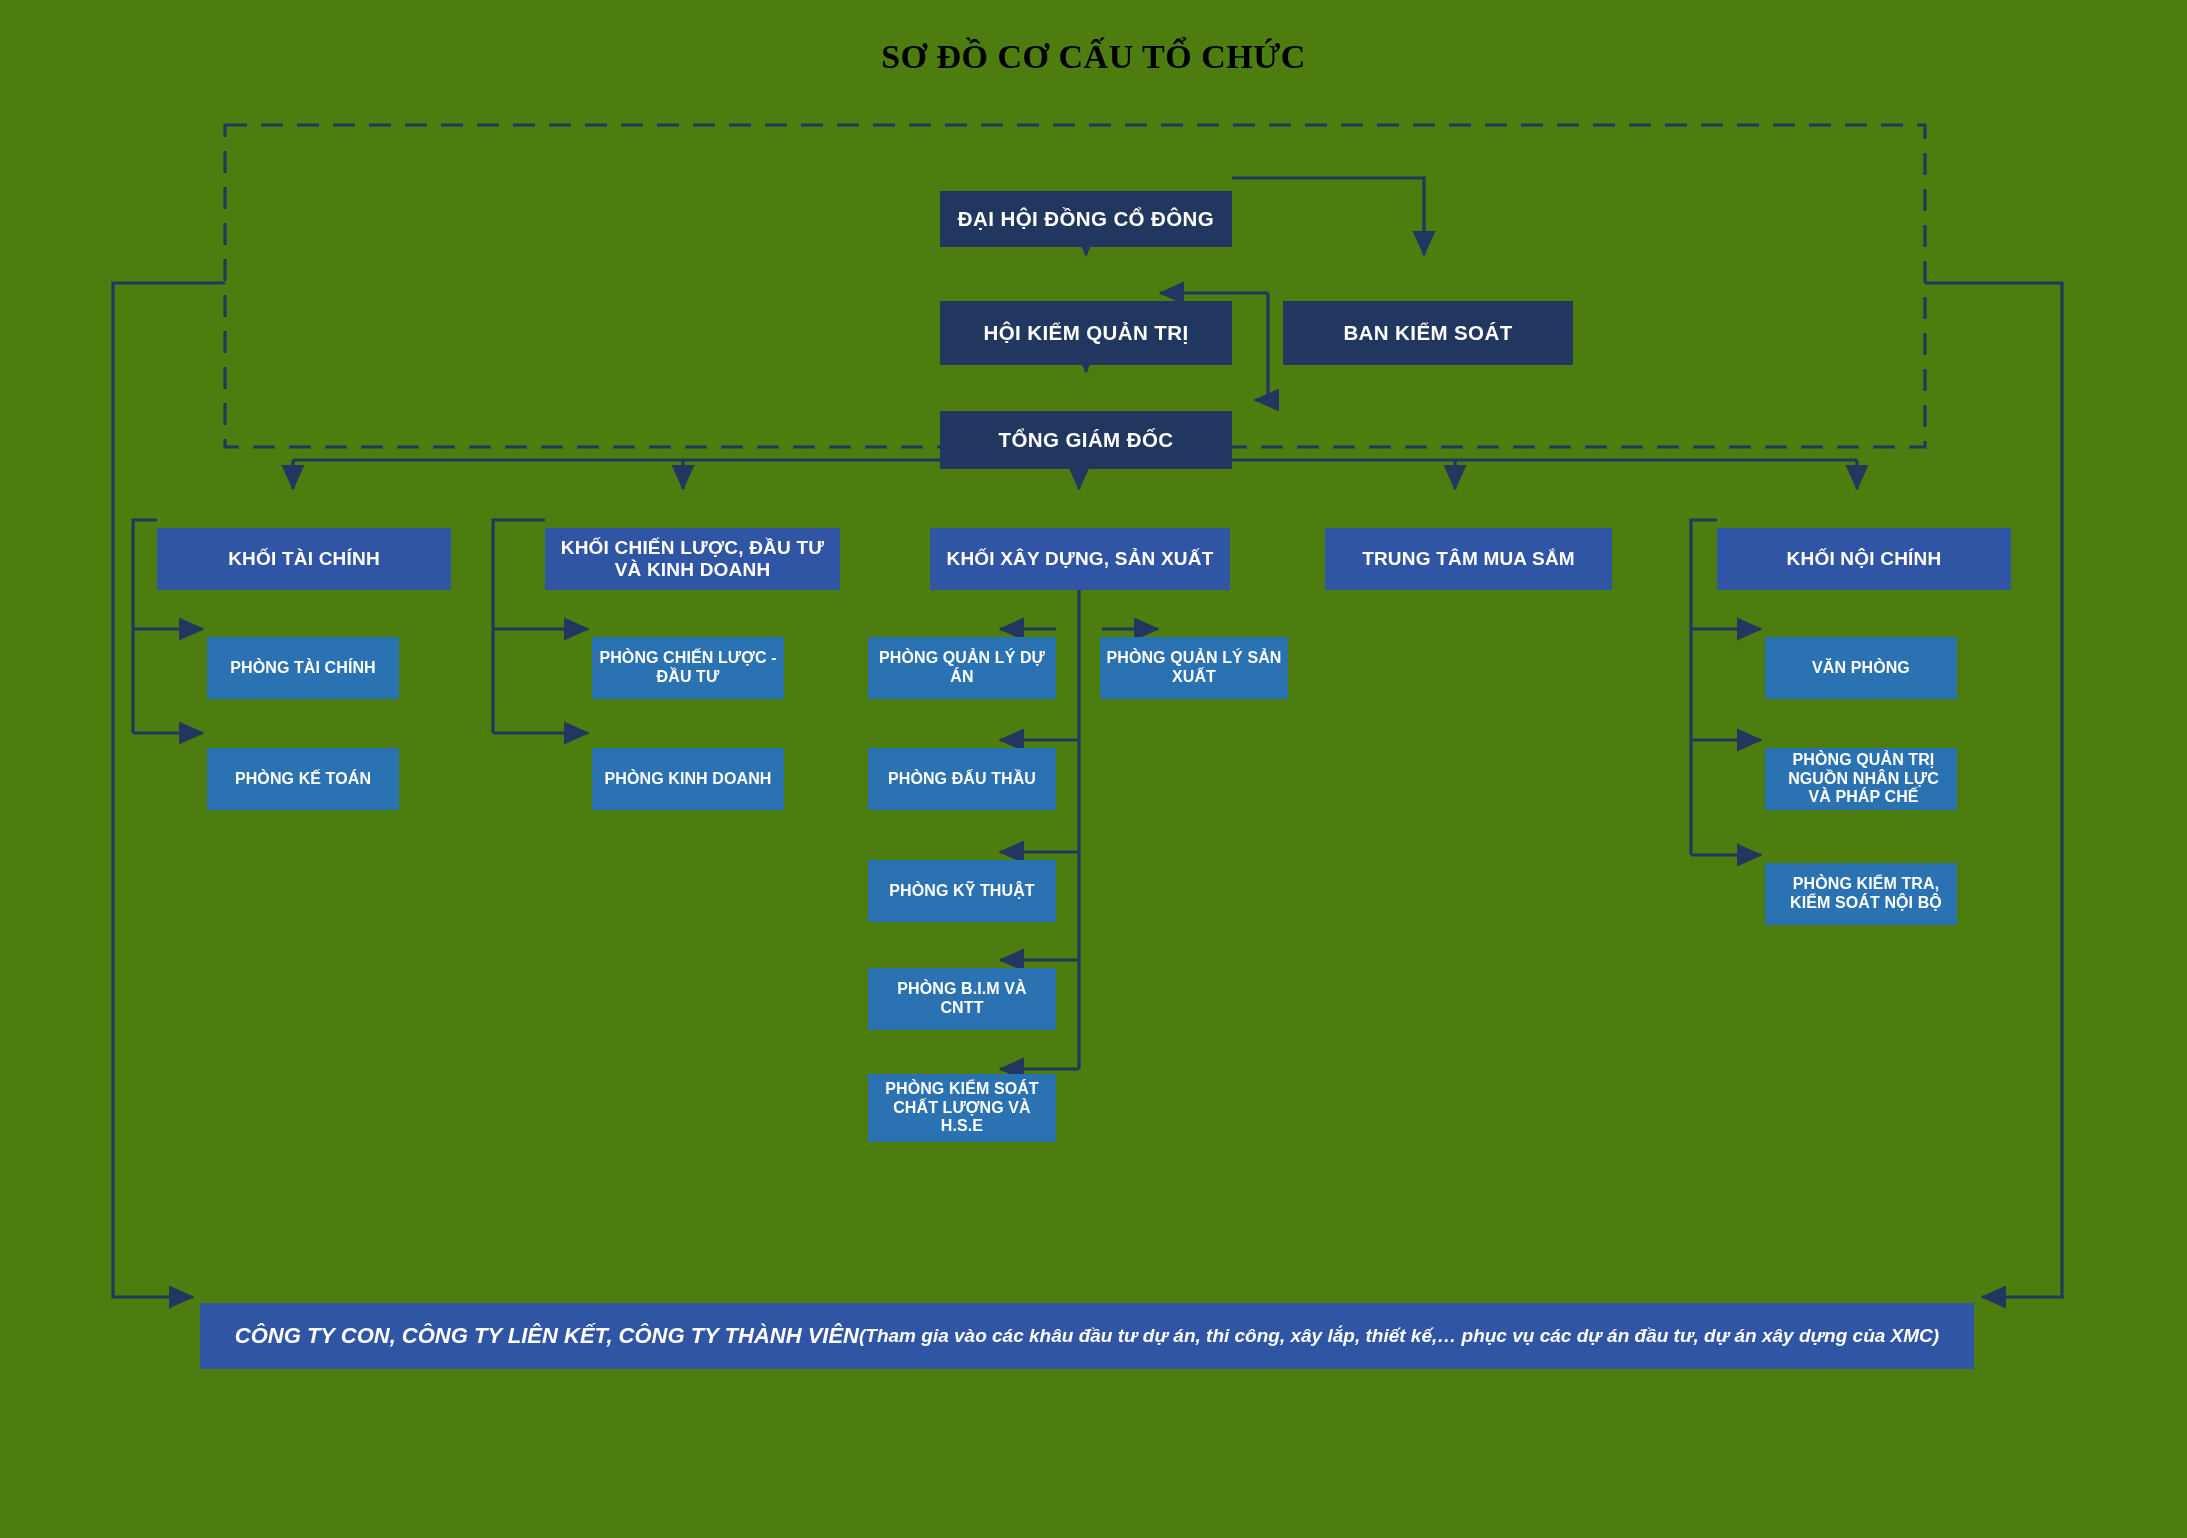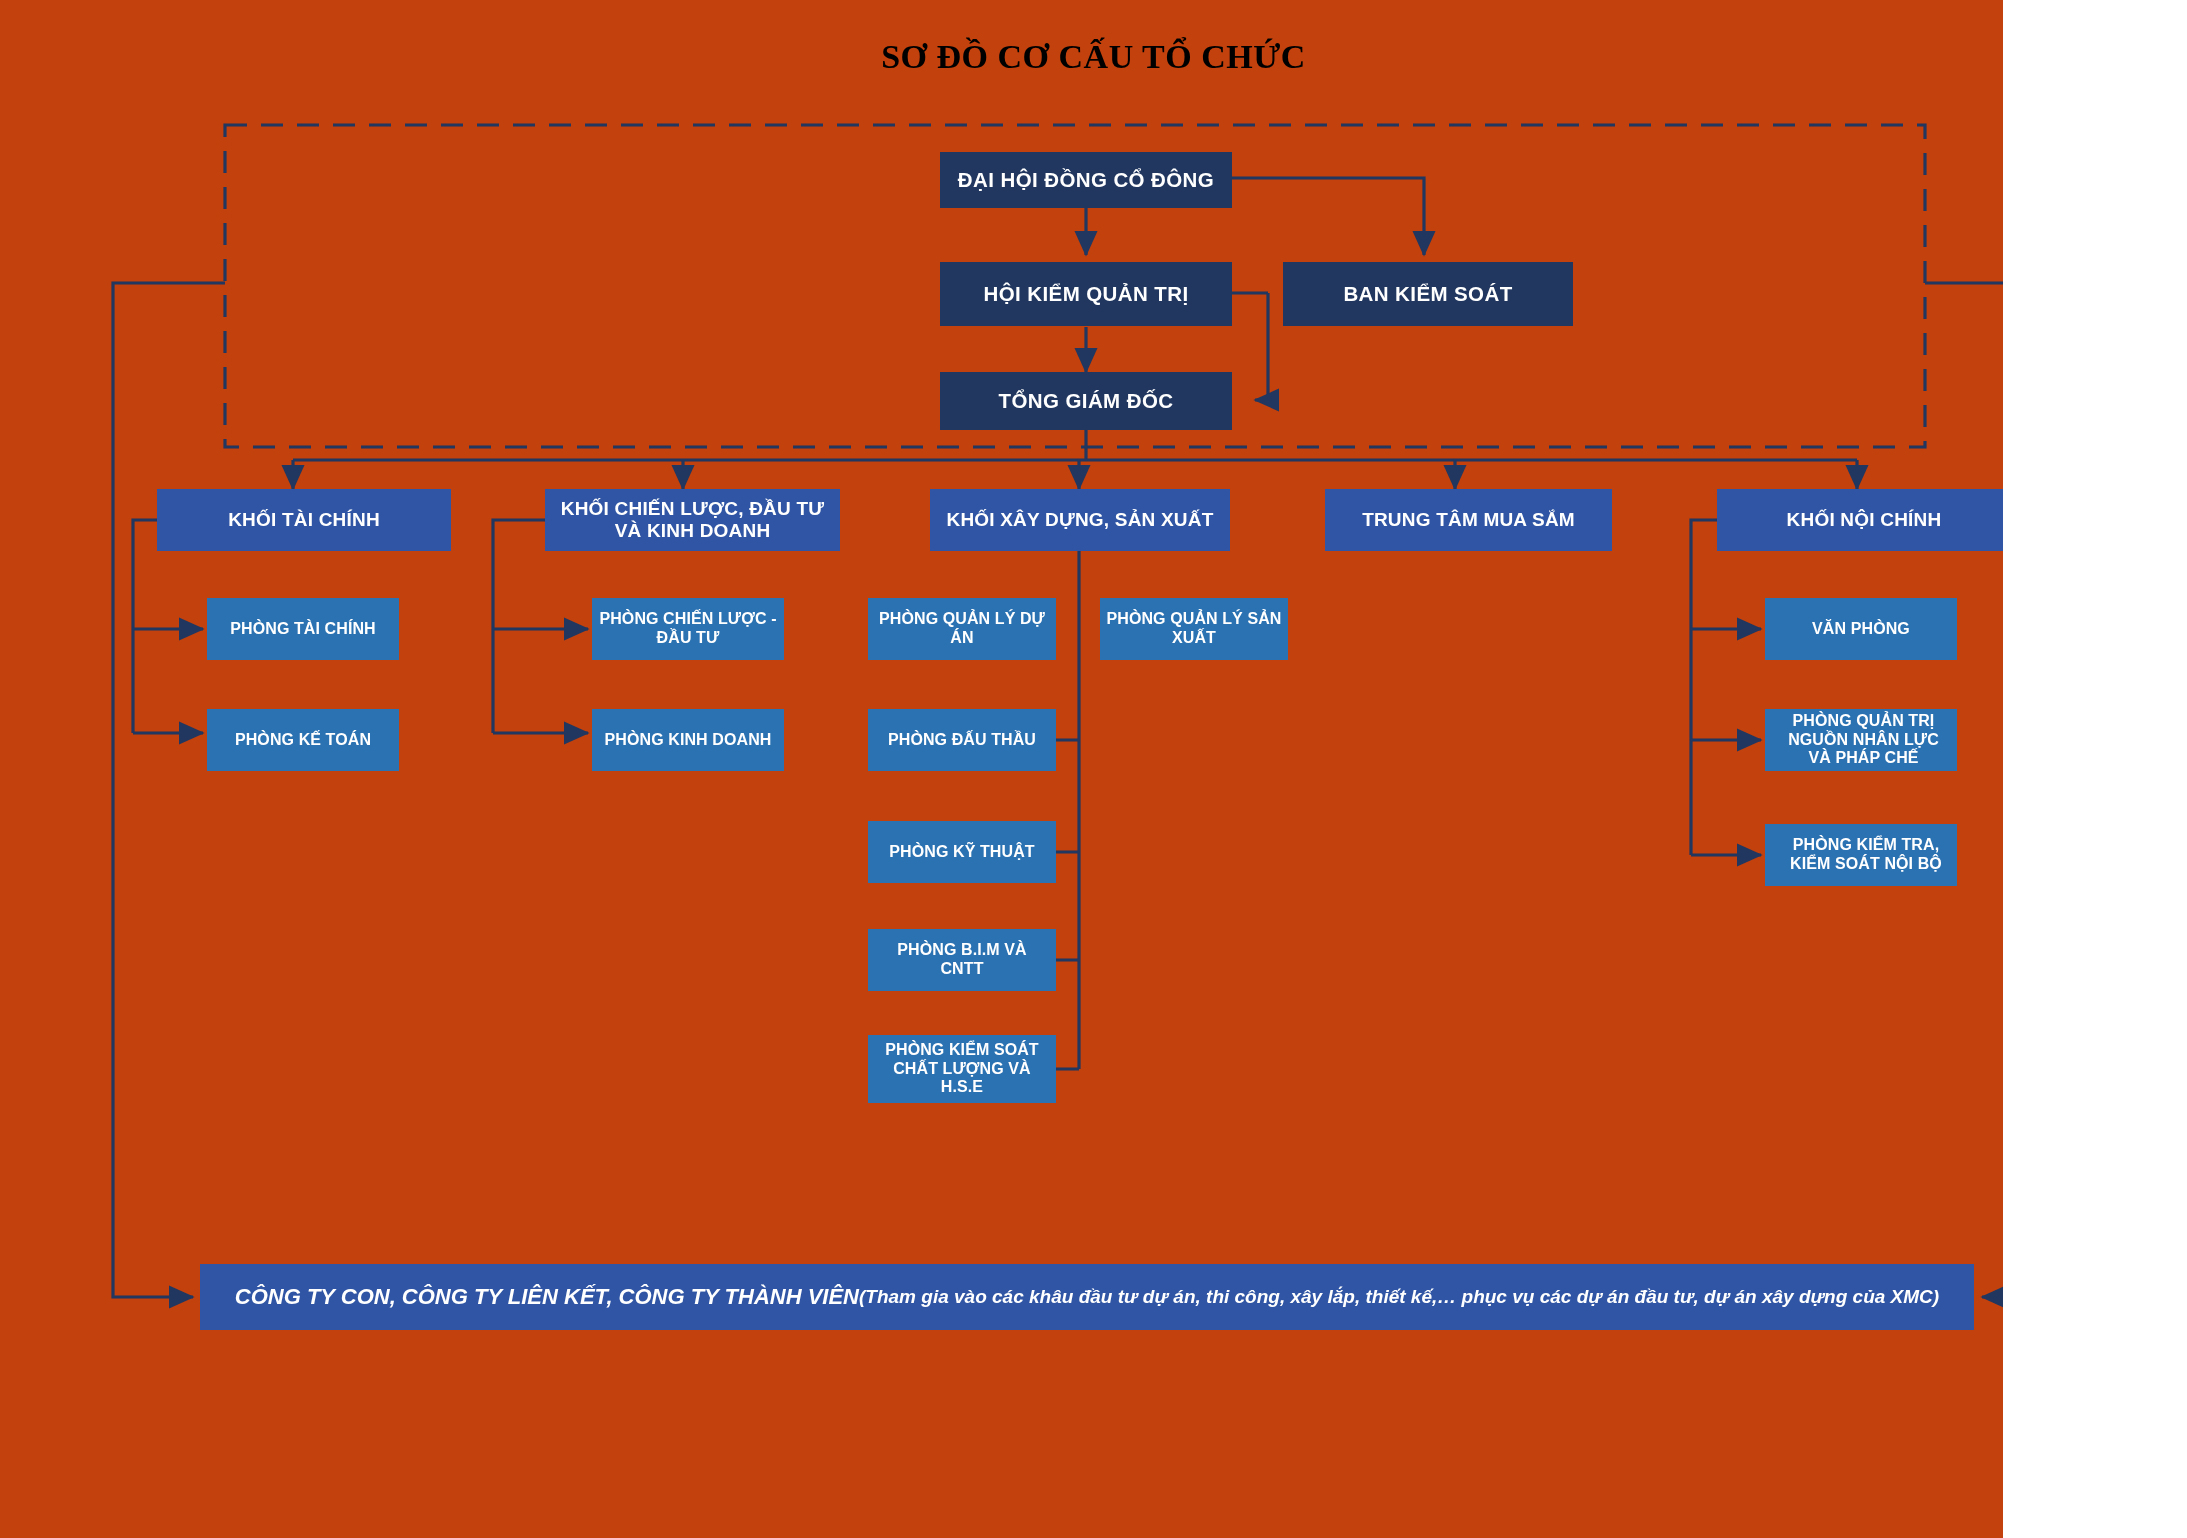--- a/index.html
+++ b/index.html
@@ -6,23 +6,23 @@
     margin: 0;
     padding: 0;
     background: #ffffff;
   }
   body {
     font-family: "Liberation Sans", sans-serif;
     -webkit-font-smoothing: antialiased;
   }
   #page {
     position: relative;
-    width: 2003px;
+    width: 2187px;
     height: 1538px;
-    background: #c2410c;
+    background: #4d7c0f;
     overflow: hidden;
   }
   #chart-svg {
     position: absolute;
     left: 0;
     top: 0;
     width: 2187px;
     height: 1538px;
   }
   .title {
@@ -42,20 +42,21 @@
     box-sizing: border-box;
     display: flex;
     align-items: center;
     justify-content: center;
     text-align: center;
     color: #ffffff;
     font-weight: bold;
     line-height: 1.18;
     padding: 2px 6px;
     z-index: 3;
+    margin-top: 39px;
   }
   .node-top {
     background: #21375F;
     font-size: 20.5px;
     letter-spacing: 0.4px;
   }
   .node-block {
     background: #2F55A4;
     font-size: 19px;
     letter-spacing: 0.2px;

